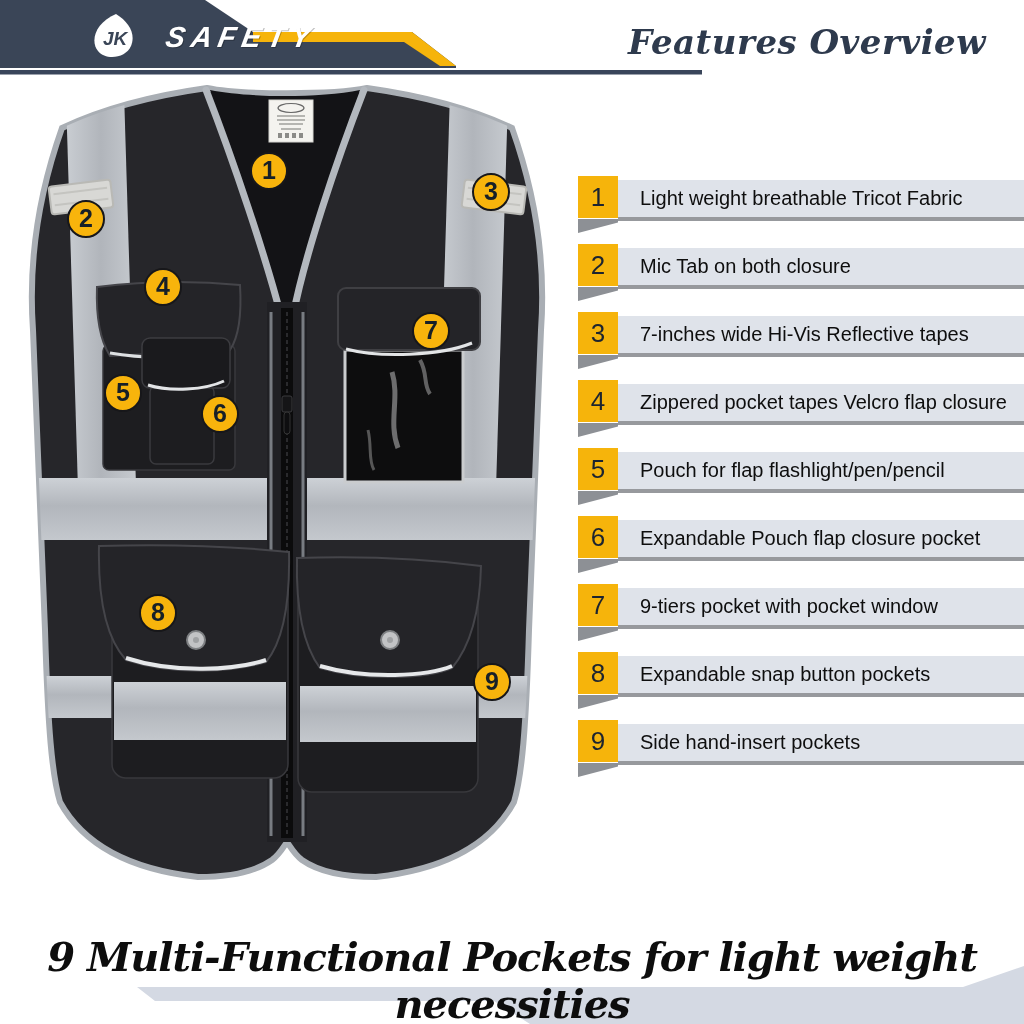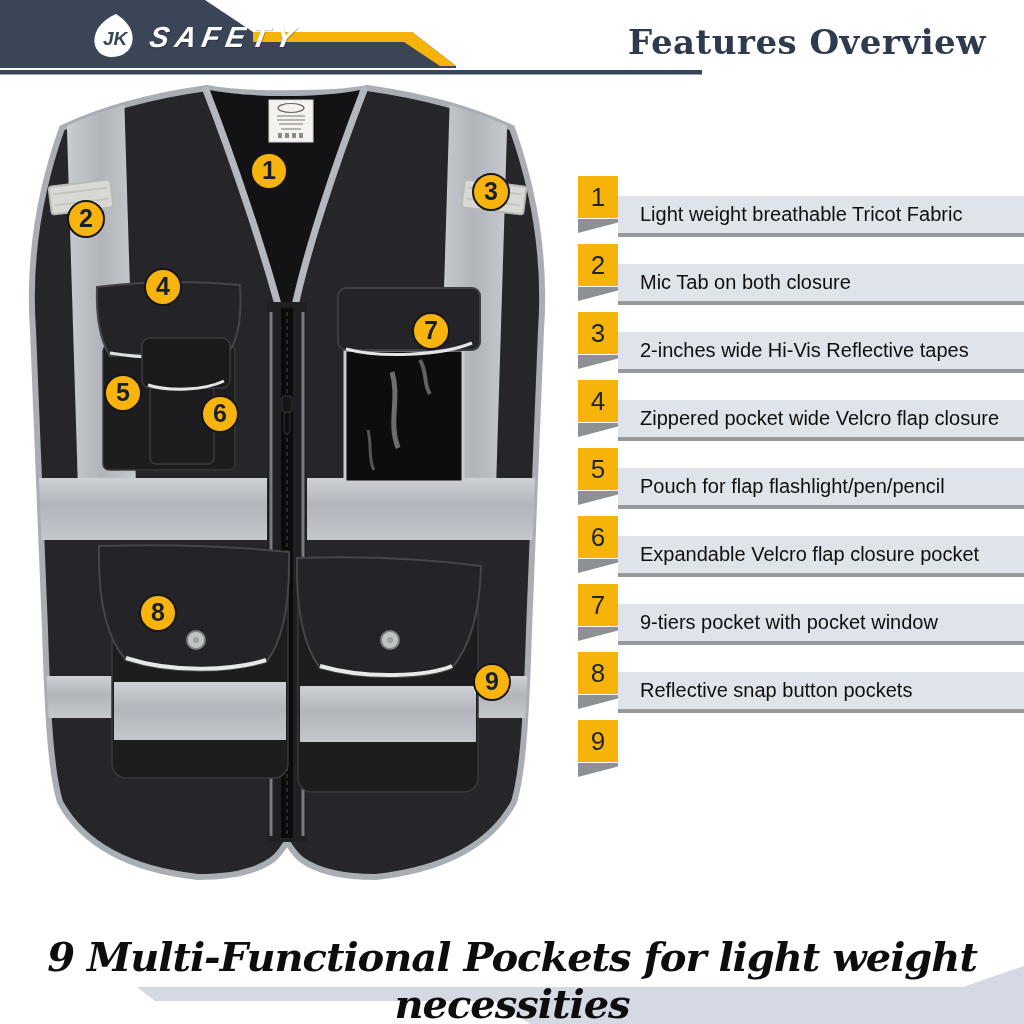--- a/index.html
+++ b/index.html
@@ -1,33 +1,33 @@
 <!DOCTYPE html>
 <html><head>
 <meta charset="utf-8">
 <style>
   html,body{margin:0;padding:0;background:#fff;}
   .canvas{position:relative;width:1024px;height:1024px;background:#ffffff;overflow:hidden;
           font-family:"Liberation Sans",sans-serif;}
   .art{position:absolute;left:0;top:0;width:1024px;height:1024px;}
 
   
-  .logo{position:absolute;left:92px;top:12px;display:flex;align-items:center;gap:10px;}
+  .logo{position:absolute;left:92px;top:12px;display:flex;align-items:center;gap:26px;}
   .logo .blob{width:48px;height:50px;}
   .brand-name{color:#ffffff;font-weight:bold;font-style:italic;font-size:29px;
               letter-spacing:6px;transform:skewX(-10deg);text-shadow:1px 1px 0 rgba(0,0,0,.25);}
   .page-title{position:absolute;right:38px;top:22px;font-family:"DejaVu Serif",serif;
-              font-weight:600;font-size:34px;color:#2E3A4D;letter-spacing:.5px;}
+              font-weight:600;font-size:34px;color:#2E3A4D;letter-spacing:.5px;font-style:italic;}
 
   
   .feature-list{position:absolute;inset:0;}
   .feature-row{position:absolute;left:578px;right:0;height:58px;}
   .f-num{position:absolute;left:0;top:0;width:40px;height:42px;background:#F6B40B;
          color:#1c2430;font-size:26px;line-height:42px;text-align:center;}
-  .f-bar{position:absolute;left:40px;top:20px;right:0;height:37px;background:#DFE3EA;
+  .f-bar{position:absolute;left:40px;top:4px;right:0;height:37px;background:#DFE3EA;
          border-bottom:4px solid #97999D;}
   .f-label{display:block;line-height:37px;padding-left:22px;font-size:20px;color:#0e0e0e;
            white-space:nowrap;}
   .f-fold{position:absolute;left:0;top:43px;width:40px;height:14px;background:#8D9095;
           clip-path:polygon(0 0,100% 0,100% 25%,0 100%);}
 
   
   .marker{position:absolute;width:38px;height:38px;border-radius:50%;background:#F8B40C;
           border:2px solid #17171a;box-sizing:border-box;color:#172028;text-align:center;
           font-size:25px;line-height:32px;font-weight:600;}
@@ -213,60 +213,63 @@
       <div class="feature-row" style="top: 244px;">
         <div class="f-num">2</div>
         <div class="f-bar">
           <span class="f-label">Mic Tab on both closure</span>
         </div>
         <div class="f-fold"></div>
       </div>
       <div class="feature-row" style="top: 312px;">
         <div class="f-num">3</div>
         <div class="f-bar">
-          <span class="f-label">2-inches wide Hi-Vis Reflective tapes</span>
+          <span class="f-label">7-inches wide Hi-Vis Reflective tapes</span>
         </div>
         <div class="f-fold"></div>
       </div>
       <div class="feature-row" style="top: 380px;">
         <div class="f-num">4</div>
         <div class="f-bar">
-          <span class="f-label">Zippered pocket wide Velcro flap closure</span>
+          <span class="f-label">Zippered pocket tapes Velcro flap closure</span>
         </div>
         <div class="f-fold"></div>
       </div>
       <div class="feature-row" style="top: 448px;">
         <div class="f-num">5</div>
         <div class="f-bar">
           <span class="f-label">Pouch for flap flashlight/pen/pencil</span>
         </div>
         <div class="f-fold"></div>
       </div>
       <div class="feature-row" style="top: 516px;">
         <div class="f-num">6</div>
         <div class="f-bar">
-          <span class="f-label">Expandable Velcro flap closure pocket</span>
+          <span class="f-label">Expandable Pouch flap closure pocket</span>
         </div>
         <div class="f-fold"></div>
       </div>
       <div class="feature-row" style="top: 584px;">
         <div class="f-num">7</div>
         <div class="f-bar">
           <span class="f-label">9-tiers pocket with pocket window</span>
         </div>
         <div class="f-fold"></div>
       </div>
       <div class="feature-row" style="top: 652px;">
         <div class="f-num">8</div>
         <div class="f-bar">
-          <span class="f-label">Reflective snap button pockets</span>
+          <span class="f-label">Expandable snap button pockets</span>
         </div>
         <div class="f-fold"></div>
       </div>
       <div class="feature-row" style="top: 720px;">
         <div class="f-num">9</div>
+        <div class="f-bar">
+          <span class="f-label">Side hand-insert pockets</span>
+        </div>
         <div class="f-fold"></div>
       </div>
     </div>
 
   <div class="caption">9 Multi-Functional Pockets for light weight necessities</div>
 
 </div>
 
 </body></html>

